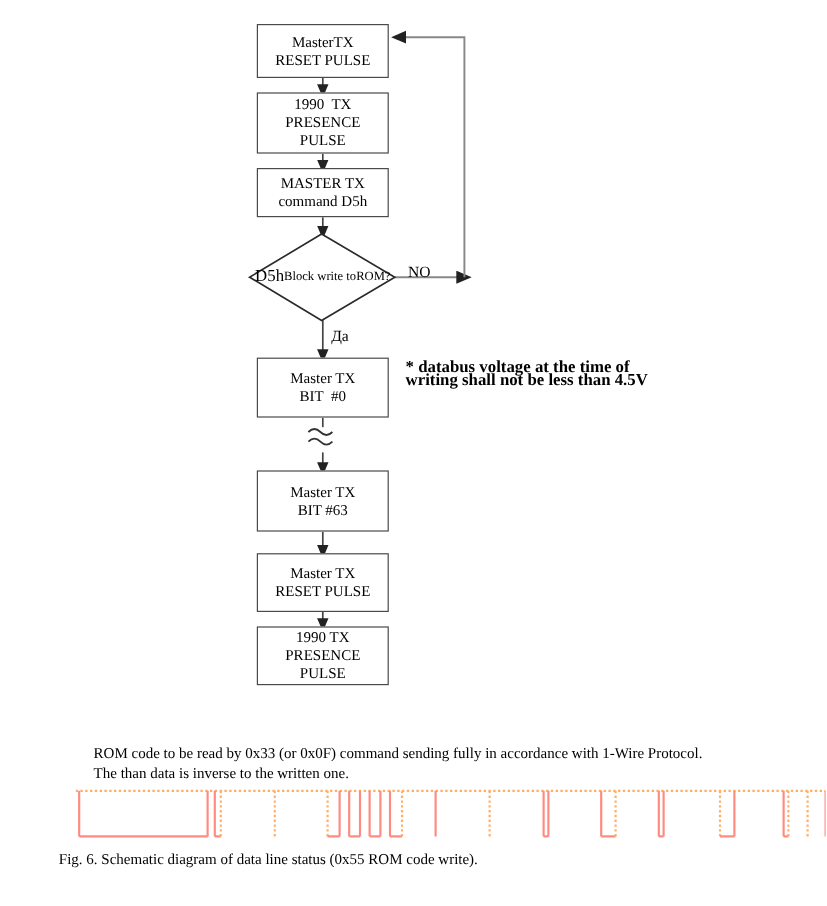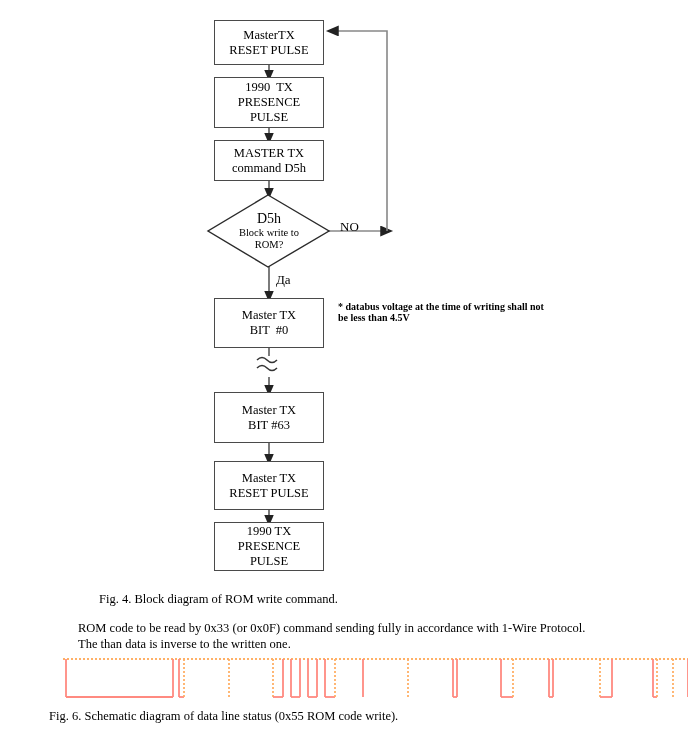--- a/index.html
+++ b/index.html
@@ -40,21 +40,21 @@
     font-family: "Liberation Serif", serif;
     font-size: 12.5px;
     line-height: 15px;
     color: #000;
     text-align: center;
     white-space: pre;
   }
   .diamond-label {
     position: absolute;
     display: flex;
-    flex-direction: column;
+    flex-direction: row;
     align-items: center;
     justify-content: center;
     text-align: center;
     pointer-events: none;
   }
   .diamond-line1 {
     font-size: 14px;
     line-height: 16px;
   }
   .diamond-line2, .diamond-line3 {
@@ -64,21 +64,21 @@
   .edge-label {
     position: absolute;
     font-family: "Liberation Serif", serif;
     font-size: 13px;
     color: #000;
     white-space: nowrap;
   }
   .footnote {
     position: absolute;
     font-family: "Liberation Serif", serif;
-    font-size: 10px;
+    font-size: 14px;
     line-height: 11px;
     color: #000;
     font-weight: bold;
     width: 215px;
   }
   
   .fig-caption {
     position: absolute;
     font-family: "Liberation Serif", serif;
     font-size: 12.5px;
@@ -174,21 +174,20 @@
 BIT #63</div>
 
     <div class="proc-box" style="left:203px; top:461px; width:110px; height:49px;">Master TX
 RESET PULSE</div>
 
     <div class="proc-box" style="left:203px; top:522px; width:110px; height:49px;">1990 TX
 PRESENCE
 PULSE</div>
   </div>
 
-  <div class="fig-caption" style="left:88px; top:591px;">Fig. 4. Block diagram of ROM write command.</div>
 
   <div class="body-par" style="left:38px; top:620px;margin-left:29px;">
     <span>ROM code to be read by 0x33 (or 0x0F) command sending fully in accordance with 1-Wire Protocol.</span>
     <span>The than data is inverse to the written one.</span>
   </div>
 
   <svg id="waveform" width="625" height="48" viewBox="0 0 625 48">
       <line x1="0" y1="2" x2="625" y2="2" stroke="#ffb066" stroke-width="1.8" stroke-dasharray="2,2"></line>
       <line x1="3" y1="2" x2="3" y2="40" stroke="#ff8a80" stroke-width="1.8"></line>
       <line x1="3" y1="40" x2="110" y2="40" stroke="#ff8a80" stroke-width="1.8"></line>

